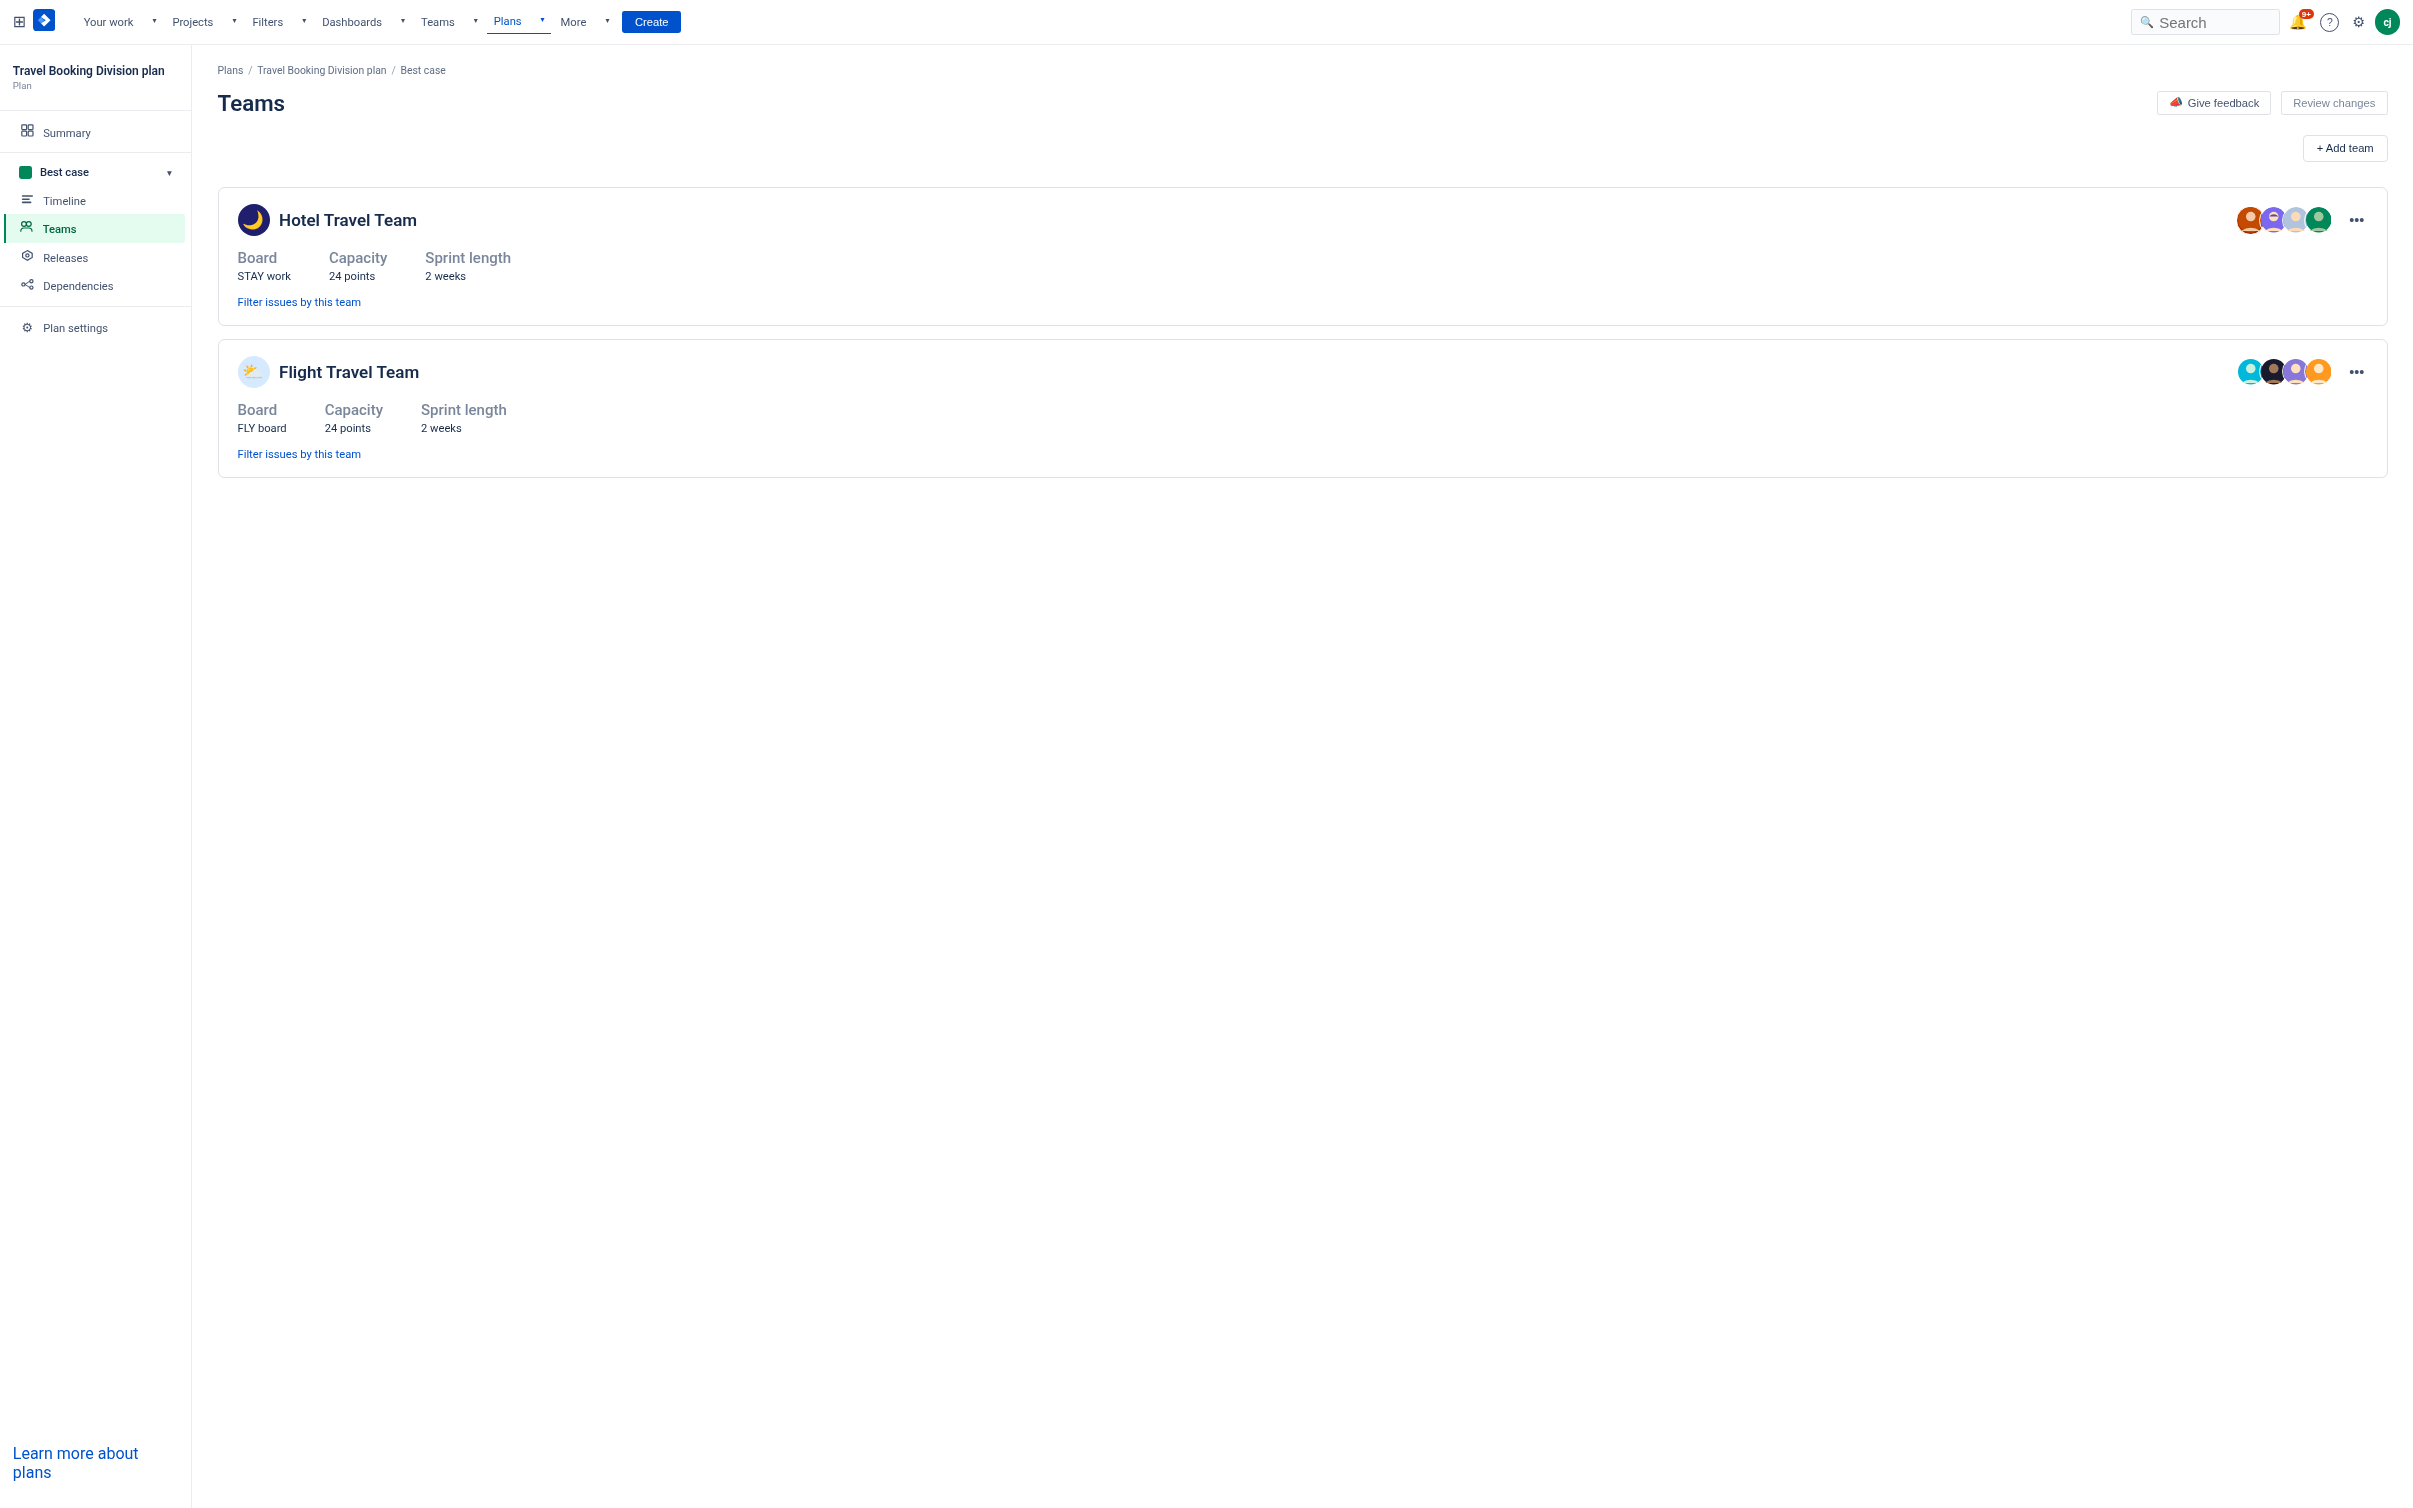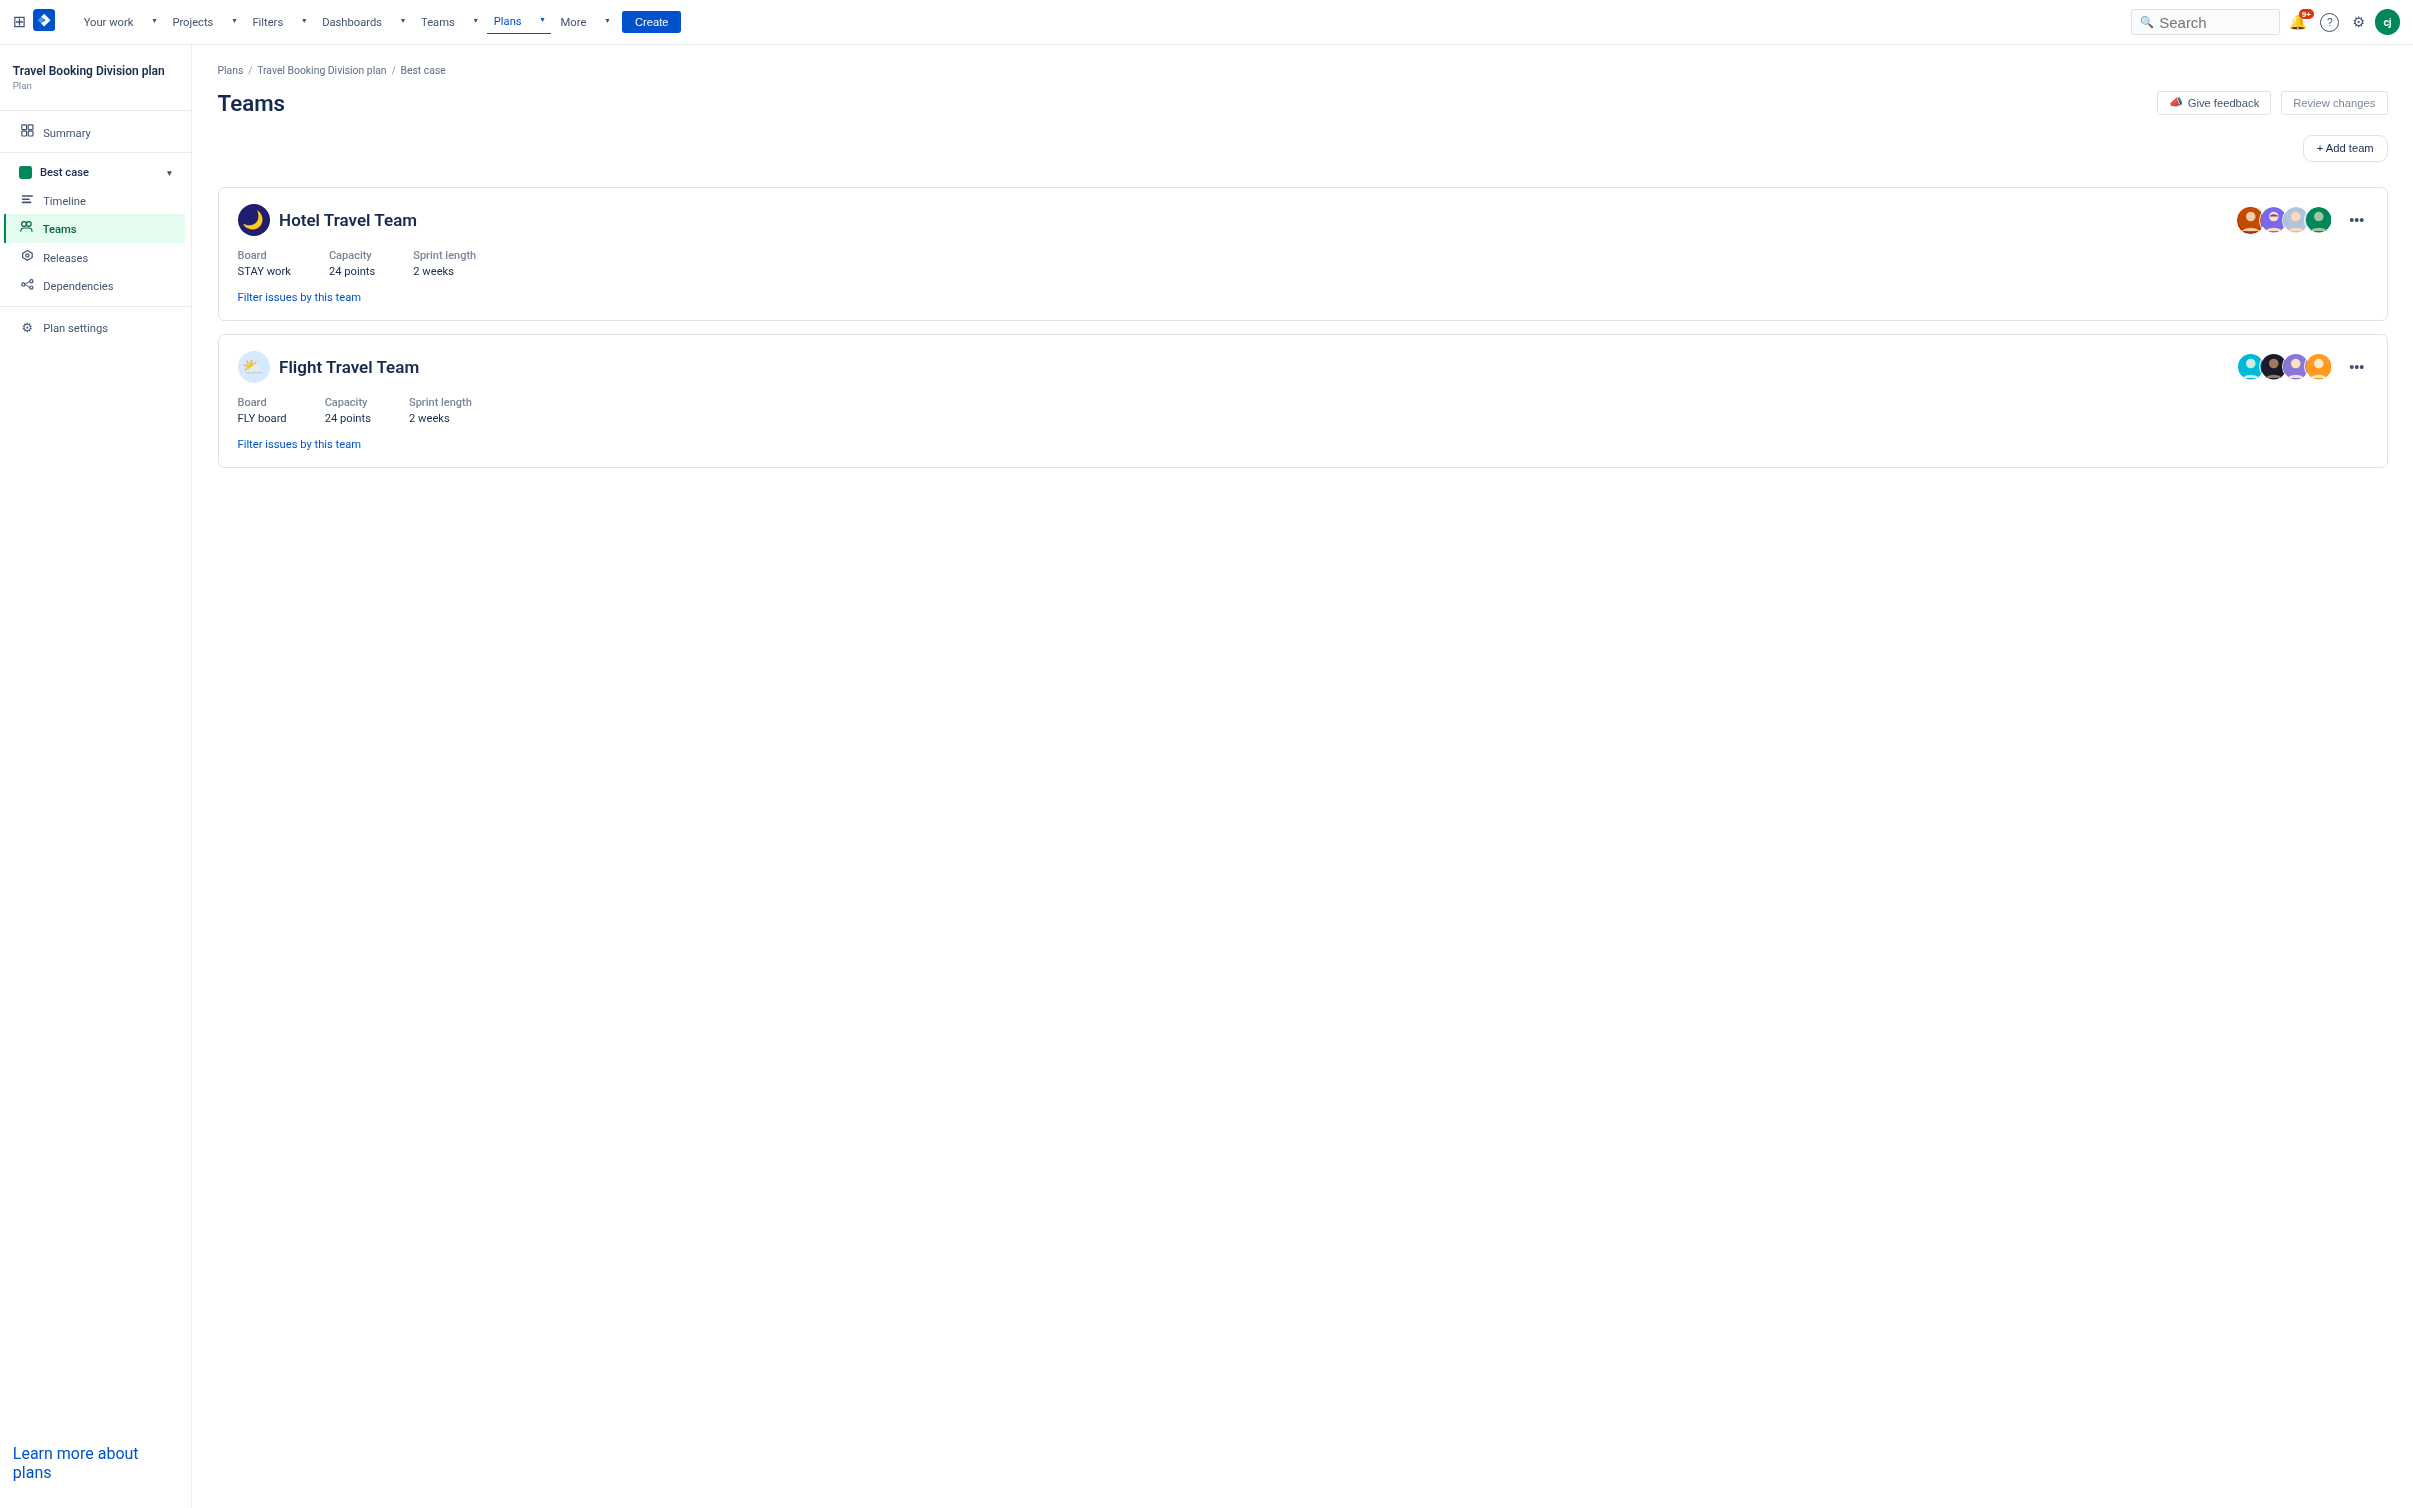--- a/index.html
+++ b/index.html
@@ -96,41 +96,41 @@
       border: 0.8px solid #dfe1e6; border-radius: 2.4px; background: #fff;
       cursor: pointer; color: #42526e; font-size: 11.2px;
     }
     .btn-review {
       display: flex; align-items: center; gap: 4.8px; padding: 4.8px 11.2px;
       border: 0.8px solid #dfe1e6; border-radius: 2.4px; background: #fff;
       cursor: pointer; color: #7a869a; font-size: 11.2px;
     }
     .btn-add-team {
       display: flex; align-items: center; gap: 4.8px; padding: 6.4px 12.8px;
-      border: 0.8px solid #dfe1e6; border-radius: 9px; background: #fff;
+      border: 0.8px solid #dfe1e6; border-radius: 4px; background: #fff;
       cursor: pointer; color: #172b4d; font-size: 11.2px; font-weight: 500;
       margin-left: auto; margin-bottom: 12.8px; justify-content: flex-end;
     }
     .add-team-row { display: flex; justify-content: flex-end; margin-bottom: 12.8px; }
 
     
     .team-card {
       border: 0.8px solid #dfe1e6; border-radius: 6.4px; padding: 16px 19px;
       margin-bottom: 12.8px; background: #fff;
     }
     .team-card-header { display: flex; align-items: center; justify-content: space-between; margin-bottom: 12.8px; }
     .team-card-title { display: flex; align-items: center; gap: 9.6px; }
     .team-icon { width: 32px; height: 32px; border-radius: 50%; display: flex; align-items: center; justify-content: center; font-size: 17.6px; }
     .team-icon.hotel { background: #1f1f6e; }
     .team-icon.flight { background: #e8f0fe; }
     .team-name { font-size: 17px; font-weight: 600; color: #172b4d; }
     .more-btn { background: none; border: none; cursor: pointer; color: #42526e; font-size: 14.4px; padding: 3.2px; border-radius: 2.4px; }
     .team-details { display: flex; gap: 38px; margin-bottom: 12.8px; }
     .team-detail-group { display: flex; flex-direction: column; gap: 3.2px; }
-    .team-detail-label { font-size: 11px; color: #7a869a; font-weight: 500; }
+    .team-detail-label { font-size: 15px; color: #7a869a; font-weight: 500; }
     .team-detail-value { font-size: 11.2px; color: #172b4d; }
     .team-avatars { display: flex; margin-left: auto; }
     .team-avatar {
       width: 29px; height: 29px; border-radius: 50%; border: 1.6px solid #fff;
       margin-left: -6.4px; overflow: hidden; display: flex; align-items: center; justify-content: center; font-size: 14.4px;
     }
     .team-avatar:first-child { margin-left: 0; }
     .filter-link { color: #0052cc; font-size: 11.2px; text-decoration: none; cursor: pointer; }
     .team-card-body { display: flex; align-items: center; }
   </style>

